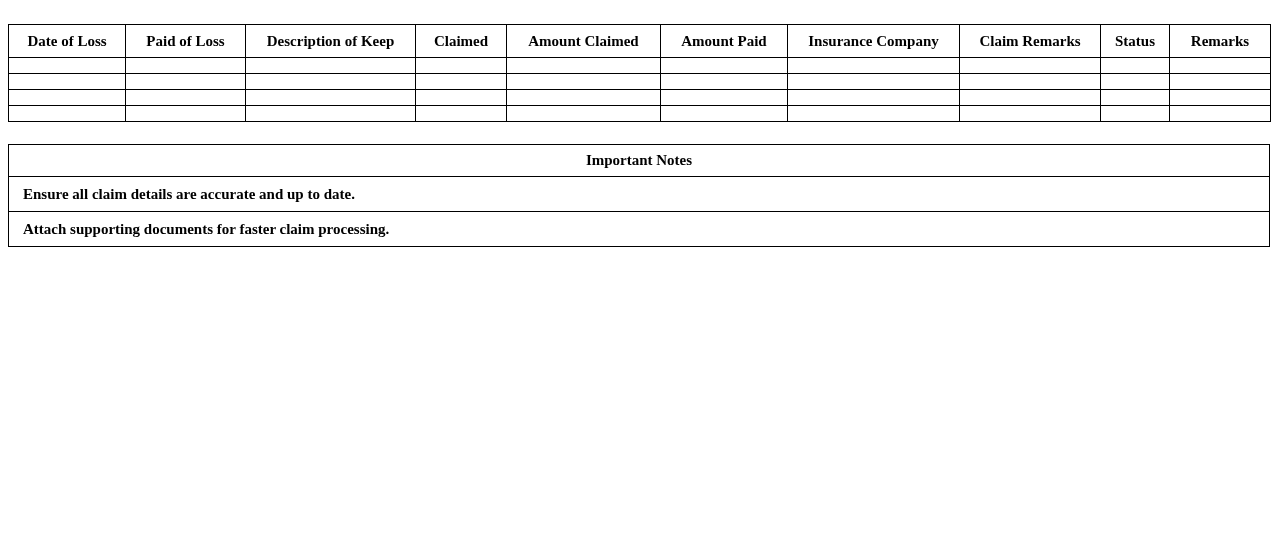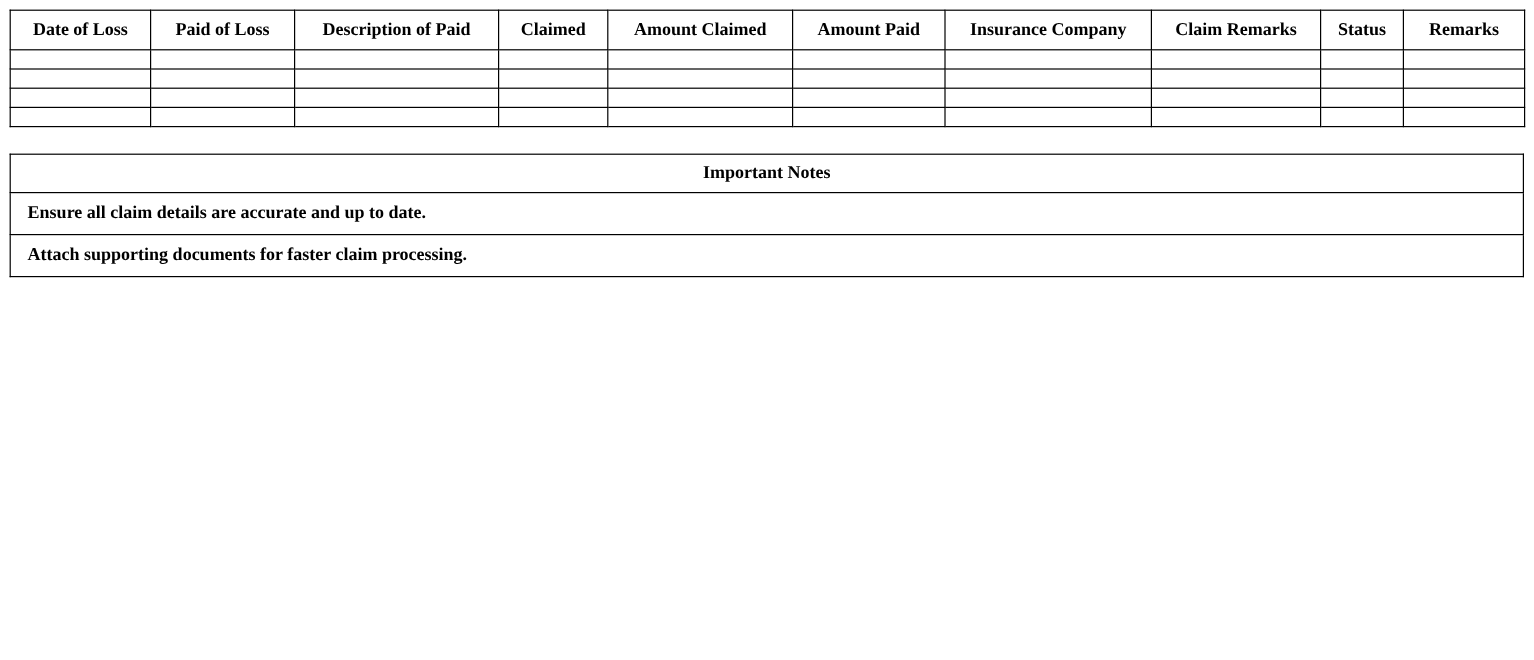--- a/index.html
+++ b/index.html
@@ -12,21 +12,21 @@
     height: 550px;
     font-family: "Liberation Serif", "DejaVu Serif", serif;
     color: #000000;
     overflow: hidden;
   }
   .page {
     position: relative;
     width: 1278px;
     height: 550px;
     box-sizing: border-box;
-    padding: 8px 8px 0 8px;
+    padding: 24px 8px 0 8px;
     border-radius: 12px;
   }
 
   
   table.claims-log {
     width: 1262px;
     border-collapse: collapse;
     table-layout: fixed;
     margin: 0;
   }
@@ -92,21 +92,21 @@
       <col style="width:127px">
       <col style="width:172px">
       <col style="width:141px">
       <col style="width:69px">
       <col style="width:101px">
     </colgroup>
     <thead>
       <tr>
         <th>Date of Loss</th>
         <th>Paid of Loss</th>
-        <th>Description of Paid</th>
+        <th>Description of Keep</th>
         <th>Claimed</th>
         <th>Amount Claimed</th>
         <th>Amount Paid</th>
         <th>Insurance Company</th>
         <th>Claim Remarks</th>
         <th>Status</th>
         <th>Remarks</th>
       </tr>
     </thead>
     <tbody>

